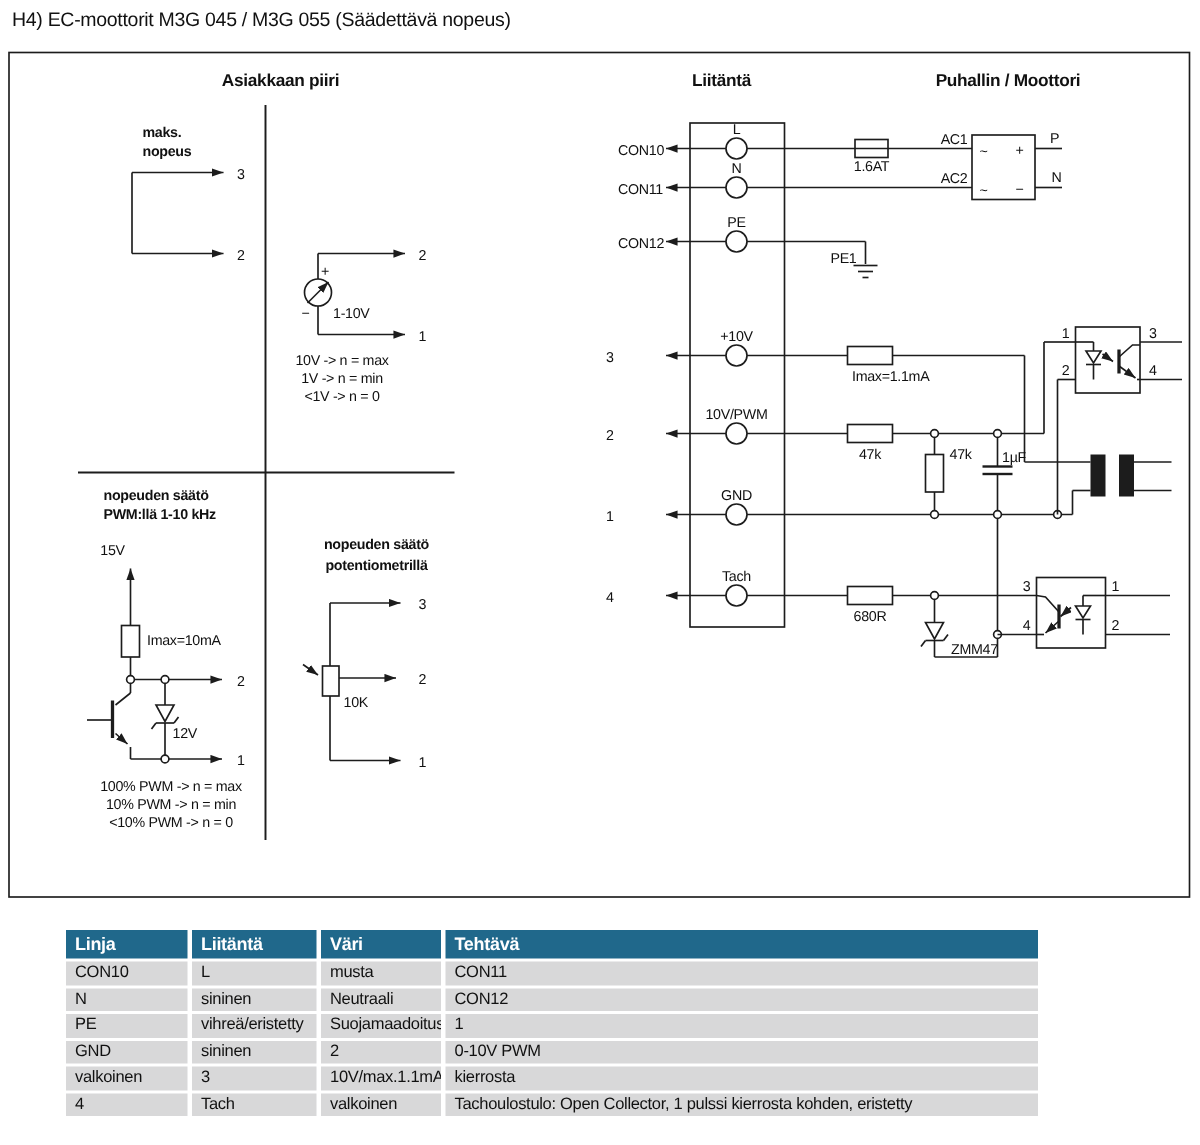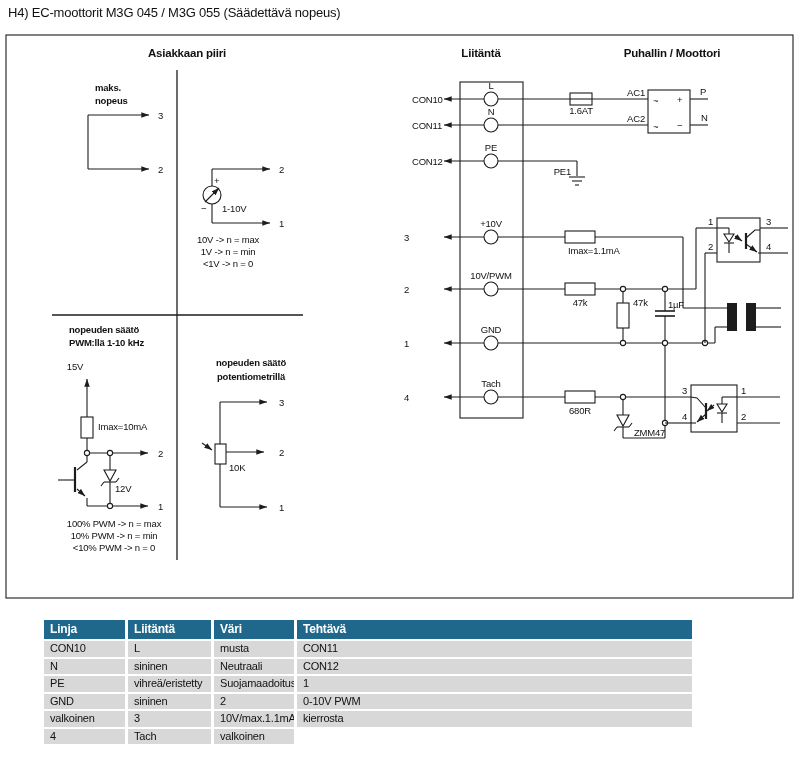--- a/index.html
+++ b/index.html
@@ -320,13 +320,14 @@
   <div class="td">0-10V PWM</div>
   <div class="td">valkoinen</div>
 
   <div class="td">3</div>
   <div class="td">10V/max.1.1mA</div>
   <div class="td">kierrosta</div>
 
   <div class="td">4</div>
   <div class="td">Tach</div>
   <div class="td">valkoinen</div>
+  <div class="td">Tachoulostulo: Open Collector, 1 pulssi kierrosta kohden, eristetty</div>
 </div>
 
 </body></html>

